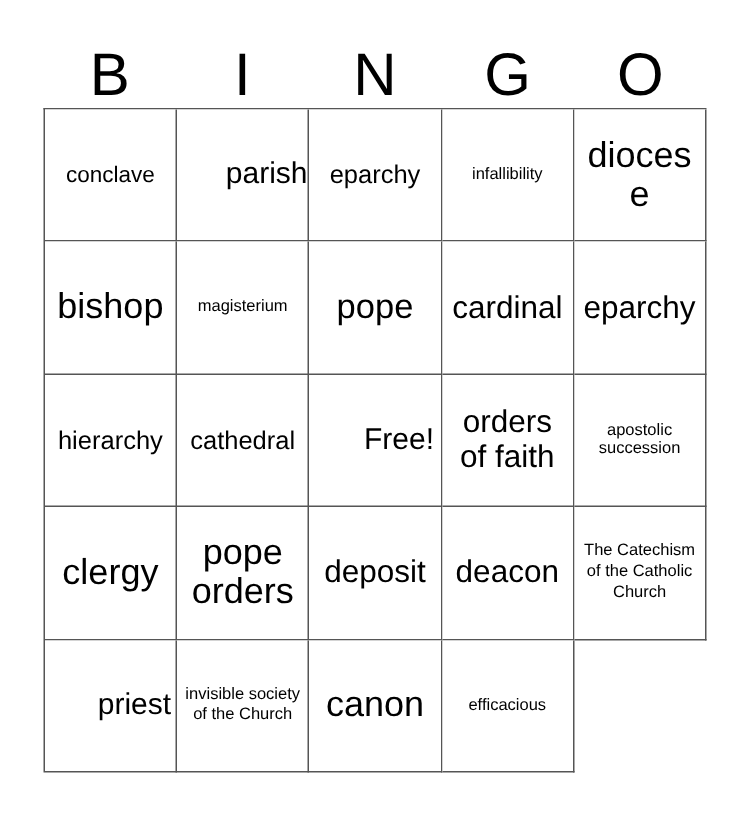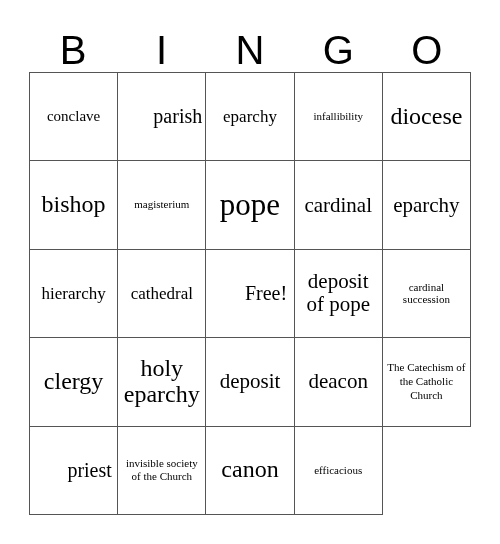--- a/index.html
+++ b/index.html
@@ -65,39 +65,38 @@
     border-right: 1px solid #555555;
     border-bottom: 1px solid #555555;
     box-sizing: border-box;
     display: flex;
     align-items: center;
     justify-content: center;
     text-align: center;
     padding: 2px 3px;
     background: #ffffff;
     overflow: hidden;
-    font-family: Liberation Serif, serif;
   }
   .cell-text {
     display: block;
     width: 100%;
     line-height: 1.08;
     word-wrap: break-word;
     hyphens: none;
   }
 
   
   .fs-xs  { font-size: 11px; line-height: 1.25; }
   .fs-sm  { font-size: 11px; line-height: 1.18; }
   .fs-md  { font-size: 15px; line-height: 1.14; }
   .fs-lg  { font-size: 17px; line-height: 1.14; }
   .fs-xl  { font-size: 21px; line-height: 1.10; }
   .fs-2xl { font-size: 24px; line-height: 1.08; }
   .fs-3xl { font-size: 20px; line-height: 1.06; margin-left: 32px; }
-  .fs-4xl { font-size: 31px; line-height: 1.04; }
+  .fs-4xl { font-size: 23px; line-height: 1.04; }
 </style>
 </head>
 <body>
 
 <div class="card">
 
   <div class="header-row">
     <div class="header-cell">B</div>
     <div class="header-cell">I</div>
     <div class="header-cell">N</div>
@@ -139,30 +138,30 @@
       <div class="cell">
         <span class="cell-text fs-lg">hierarchy</span>
       </div>
       <div class="cell">
         <span class="cell-text fs-lg">cathedral</span>
       </div>
       <div class="cell">
         <span class="cell-text fs-3xl">Free!</span>
       </div>
       <div class="cell">
-        <span class="cell-text fs-xl">deposit of pope</span>
+        <span class="cell-text fs-xl">orders of faith</span>
       </div>
       <div class="cell">
-        <span class="cell-text fs-sm">cardinal succession</span>
+        <span class="cell-text fs-sm">apostolic succession</span>
       </div>
       <div class="cell">
         <span class="cell-text fs-2xl">clergy</span>
       </div>
       <div class="cell">
-        <span class="cell-text fs-2xl">holy eparchy</span>
+        <span class="cell-text fs-2xl">pope orders</span>
       </div>
       <div class="cell">
         <span class="cell-text fs-xl">deposit</span>
       </div>
       <div class="cell">
         <span class="cell-text fs-xl">deacon</span>
       </div>
       <div class="cell">
         <span class="cell-text fs-xs">The Catechism of the Catholic Church</span>
       </div>

